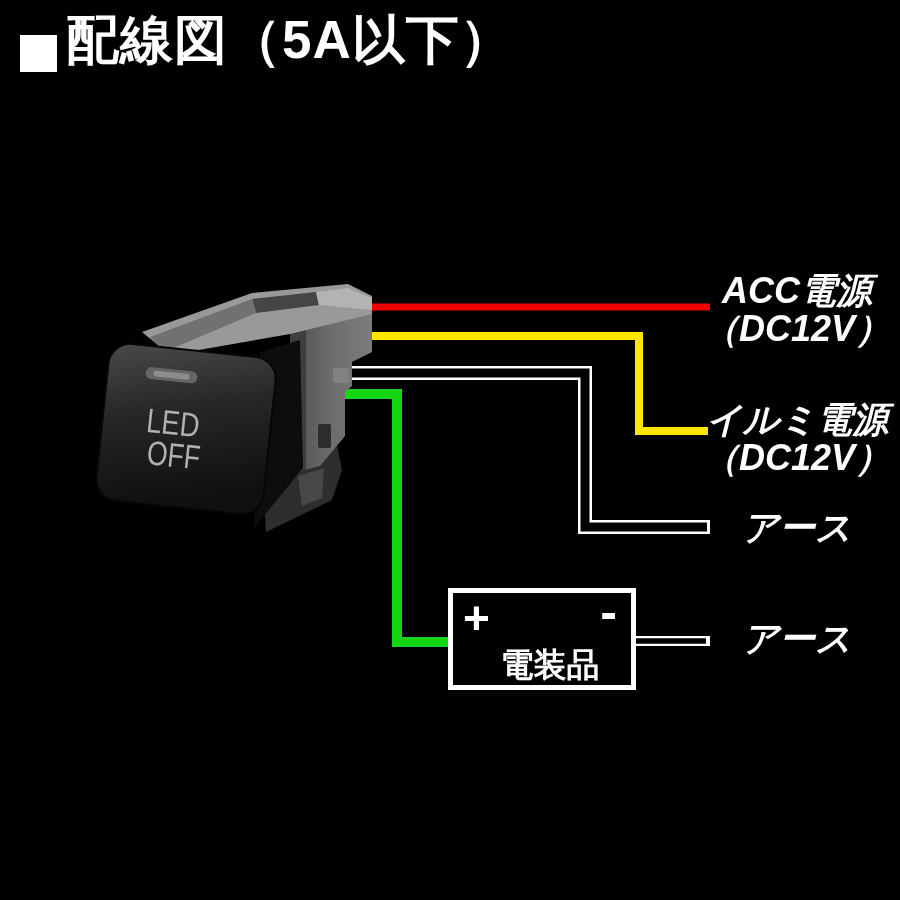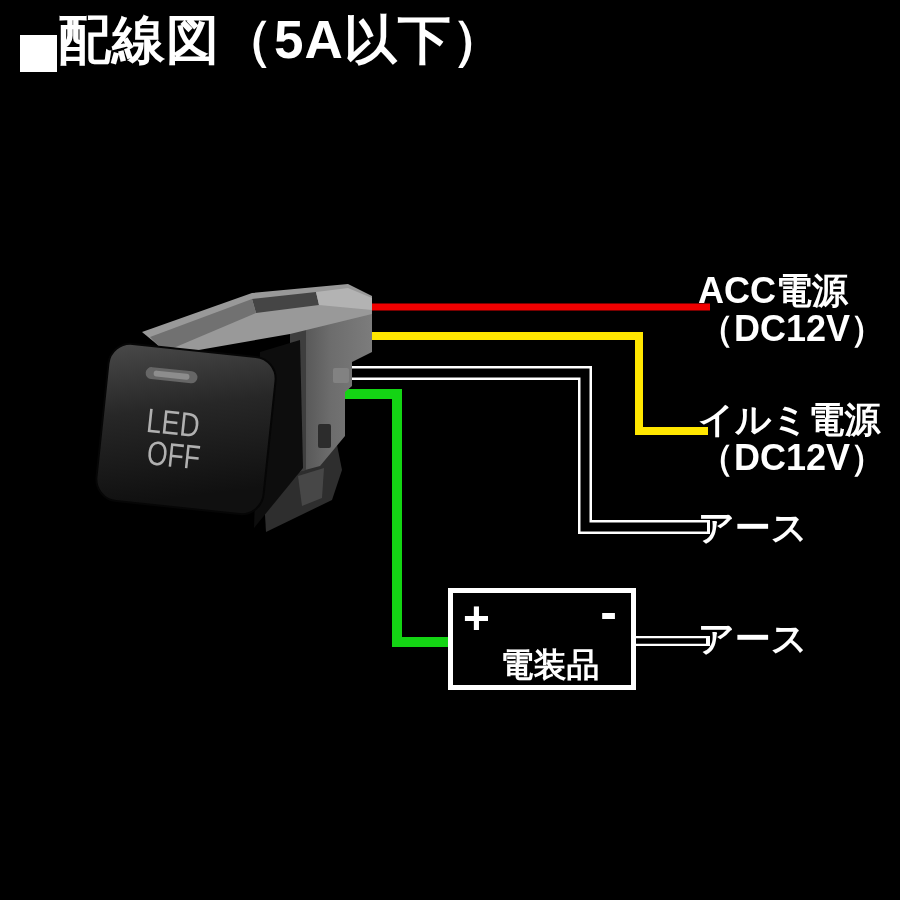--- a/index.html
+++ b/index.html
@@ -17,21 +17,21 @@
   }
   .stage { position: absolute; inset: 0; width: 900px; height: 900px; }
 
   
   .title {
     position: absolute;
     left: 20px;
     top: 12px;
     display: flex;
     align-items: flex-start;
-    gap: 1px;
+    gap: 9px;
   }
   .title-square {
     width: 37px;
     height: 37px;
     margin-top: 23px;
     background: #ffffff;
   }
   .title-text {
     font-size: 53px;
     font-weight: 700;
@@ -45,25 +45,27 @@
     position: absolute;
     left: 0;
     top: 0;
   }
 
   
   .wire-label {
     position: absolute;
     left: 698px;
     width: 198px;
+    text-align: center;
     font-weight: 700;
     font-size: 36px;
     line-height: 38px;
     white-space: nowrap;
     color: #fff;
+    font-style: italic;
   }
   .label-acc { top: 272px; }
   .label-illumination { top: 401px; }
   .label-ground-1 { top: 509px; }
   .label-ground-2 { top: 620px; }
 
   
   .device-box {
     position: absolute;
     left: 448px;

